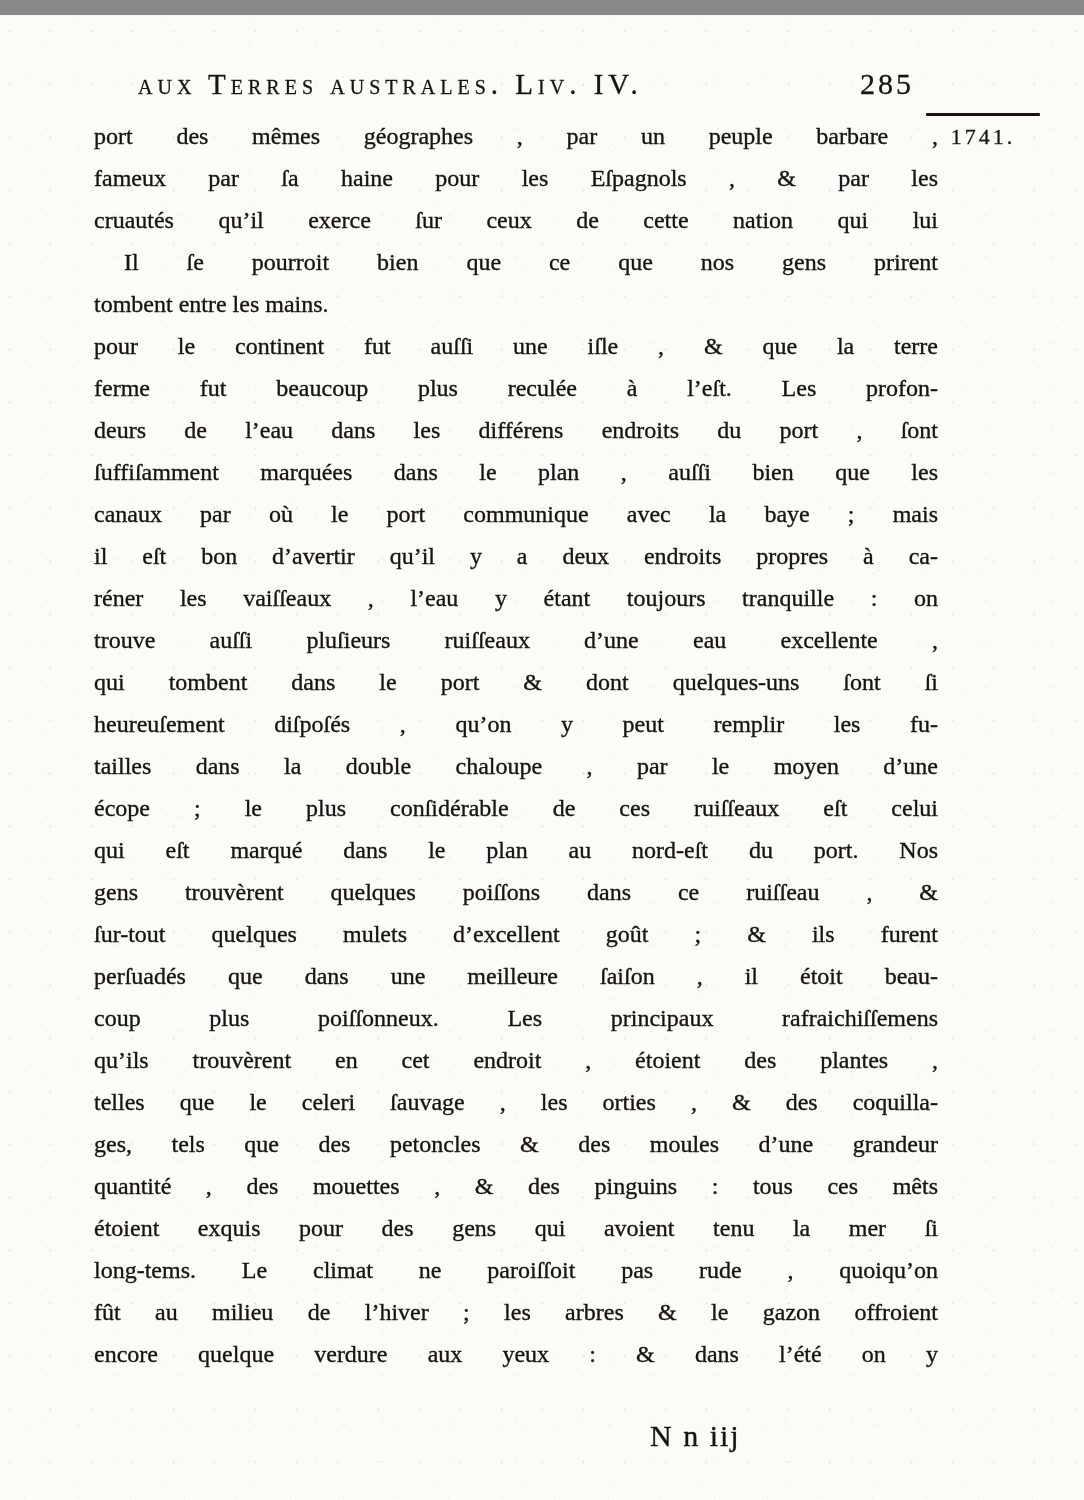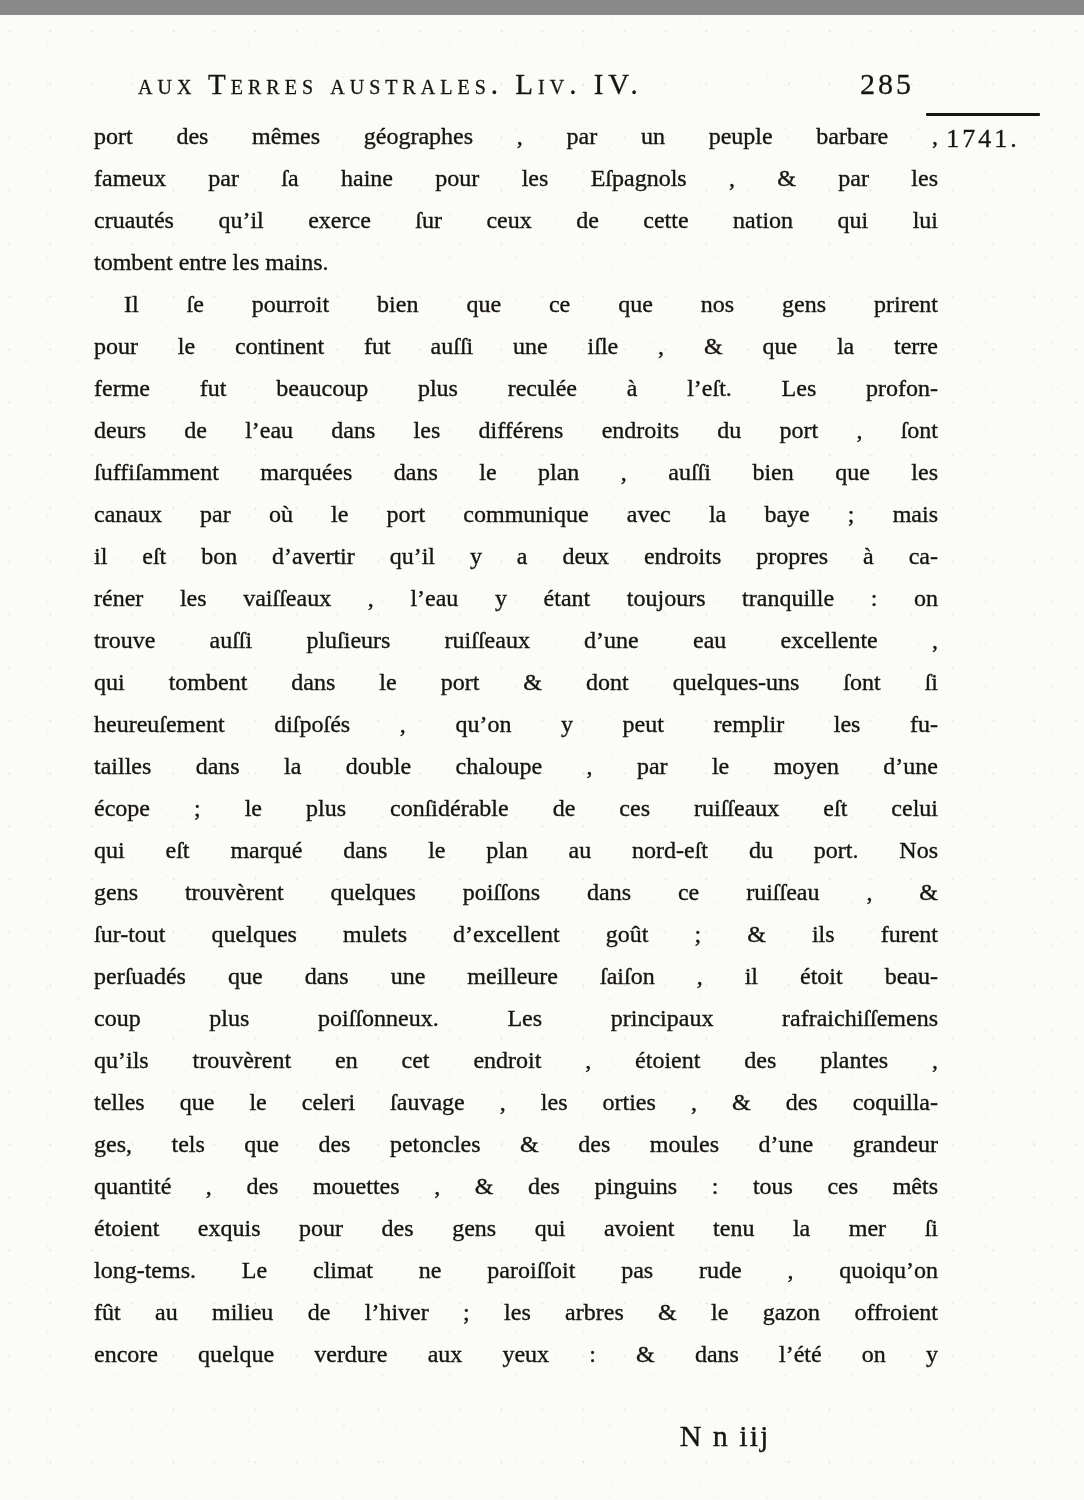--- a/index.html
+++ b/index.html
@@ -57,21 +57,21 @@
     text-align: center;
   }
   .margin-note .rule {
     width: 114px;
     height: 3px;
     background: #171411;
     margin: 0 auto 8px auto;
     border-radius: 1px;
   }
   .margin-note .year {
-    font-size: 26px;
+    font-size: 22px;
     letter-spacing: 3px;
     -webkit-text-stroke: 0.3px;
   }
   .page-body {
     position: absolute;
     left: 94px;
     top: 100px;
     width: 844px;
     font-size: 24px;
     line-height: 42px;
@@ -95,21 +95,20 @@
   .line.indent {
     text-indent: 30px;
   }
   .signature {
     position: absolute;
     left: 650px;
     top: 1404px;
     width: 150px;
     font-size: 30px;
     letter-spacing: 2px;
-    text-align: center;
     -webkit-text-stroke: 0.35px;
   }
 </style>
 </head>
 <body>
 
 <div class="sheet">
 
   <div class="running-header">
     <span class="title">aux Terres australes. Liv. IV.</span>
@@ -118,22 +117,22 @@
 
   <div class="margin-note">
     <div class="rule"></div>
     <div class="year">1741.</div>
   </div>
 
   <div class="page-body">
       <div class="line j">port des mêmes géographes , par un peuple barbare ,</div>
       <div class="line j">fameux par ſa haine pour les Eſpagnols , &amp; par les</div>
       <div class="line j">cruautés qu’il exerce ſur ceux de cette nation qui lui</div>
+      <div class="line j indent">Il ſe pourroit bien que ce que nos gens prirent</div>
       <div class="line">tombent entre les mains.</div>
-      <div class="line j indent">Il ſe pourroit bien que ce que nos gens prirent</div>
       <div class="line j">pour le continent fut auſſi une iſle , &amp; que la terre</div>
       <div class="line j">ferme fut beaucoup plus reculée à l’eſt. Les profon-</div>
       <div class="line j">deurs de l’eau dans les différens endroits du port , ſont</div>
       <div class="line j">ſuffiſamment marquées dans le plan , auſſi bien que les</div>
       <div class="line j">canaux par où le port communique avec la baye ; mais</div>
       <div class="line j">il eſt bon d’avertir qu’il y a deux endroits propres à ca-</div>
       <div class="line j">réner les vaiſſeaux , l’eau y étant toujours tranquille : on</div>
       <div class="line j">trouve auſſi pluſieurs ruiſſeaux d’une eau excellente ,</div>
       <div class="line j">qui tombent dans le port &amp; dont quelques-uns ſont ſi</div>
       <div class="line j">heureuſement diſpoſés , qu’on y peut remplir les fu-</div>

